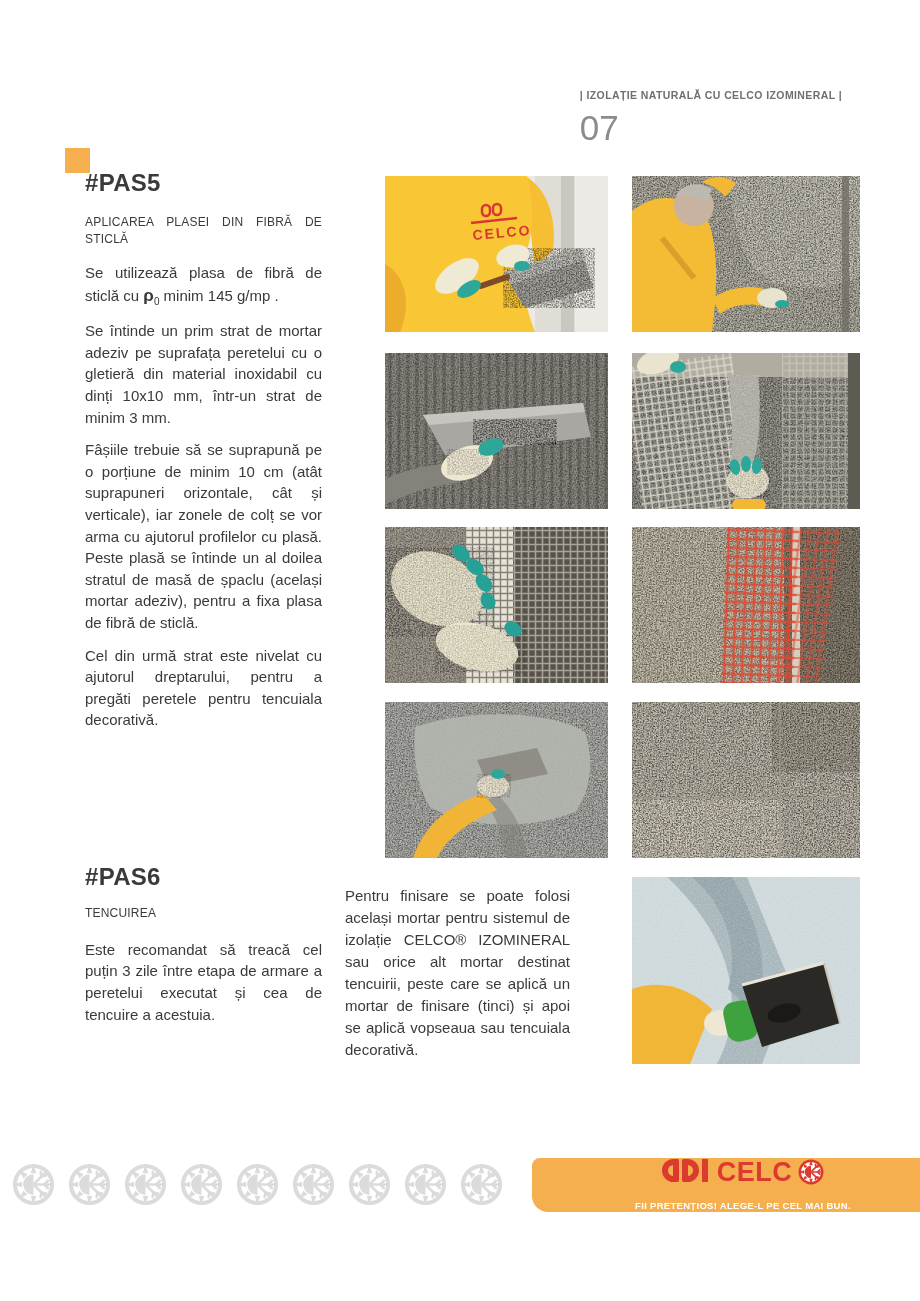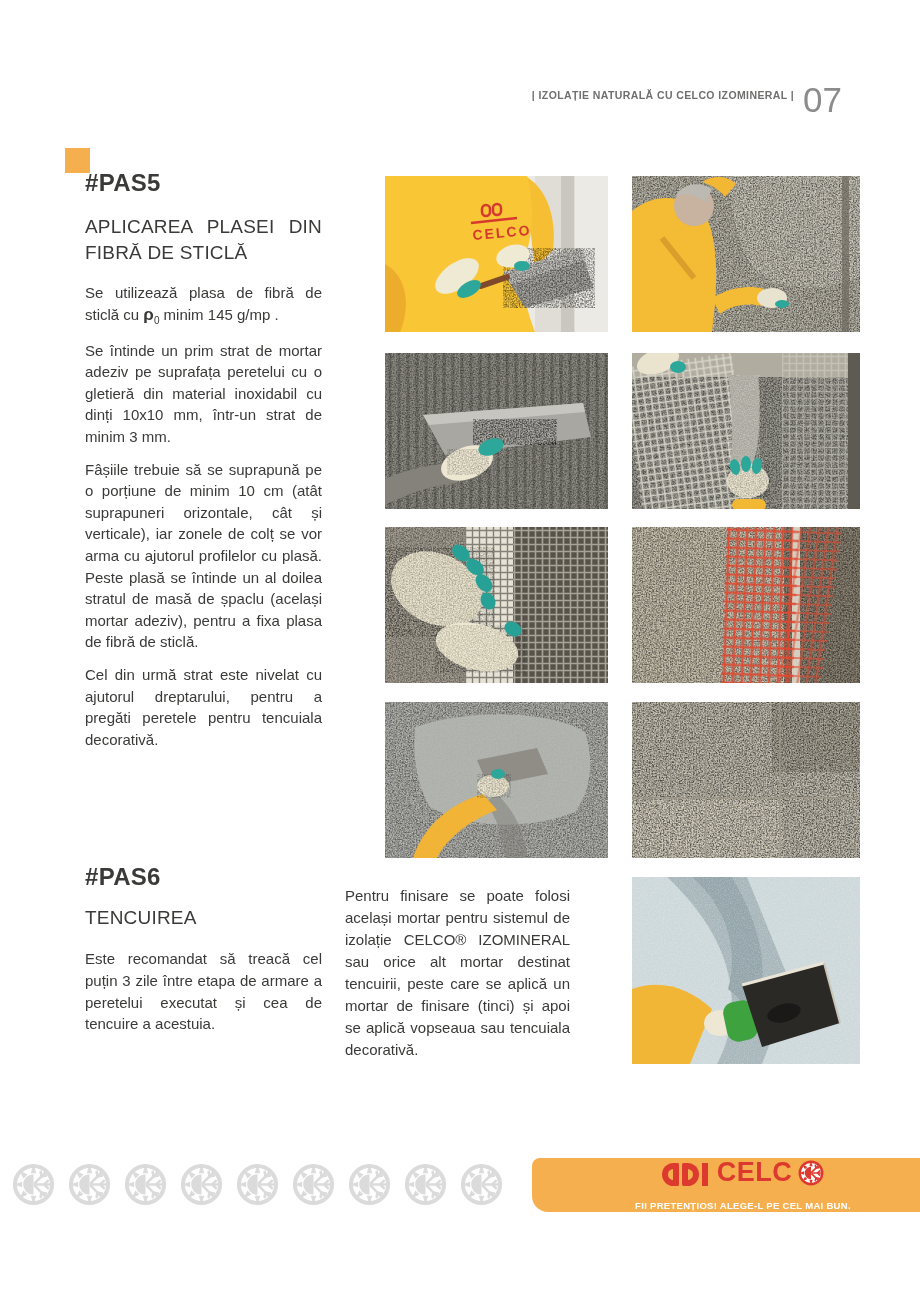--- a/index.html
+++ b/index.html
@@ -1,28 +1,28 @@
 <!DOCTYPE html>
 <html lang="ro" style="--accent-orange: #F5AF4E; --logo-red: #DD3A2F; --text-dark: #3A3A39; --header-gray: #6F6F6E; --pagenum-gray: #8C8C8C; --icon-gray: #DBDBDB;"><head>
 <meta charset="utf-8">
 <style>
   html,body{margin:0;padding:0;background:#fff;}
   .page{
     position:relative;width:920px;height:1301px;background:#fff;overflow:hidden;
     font-family:"Liberation Sans",sans-serif;color:var(--text-dark,#3a3a39);
   }
   
-  .hdr{position:absolute;top:82px;right:78px;display:flex;align-items:flex-start;gap:9px;}
+  .hdr{position:absolute;top:82px;right:78px;display:flex;align-items:flex-start;gap:9px;flex-direction:column;}
   .hdr-title{font-size:10.5px;font-weight:700;letter-spacing:.4px;color:var(--header-gray,#6f6f6e);margin-top:7px;white-space:nowrap;}
   .hdr-num{font-size:35px;line-height:1;color:var(--pagenum-gray,#8c8c8c);font-weight:400;}
   
   .accent{position:absolute;left:65px;top:148px;width:25px;height:25px;background:var(--accent-orange,#F5AF4E);}
   .col-left{position:absolute;left:85px;top:170px;width:237px;}
   .marker{font-size:24px;font-weight:700;letter-spacing:.3px;margin:0 0 19px;line-height:1.05;}
-  .subhead{font-size:19px;line-height:1.38;text-align:justify;letter-spacing:.2px;margin:0 0 15px;font-weight:400;}
+  .subhead{font-size:12px;line-height:1.38;text-align:justify;letter-spacing:.2px;margin:0 0 15px;font-weight:400;}
   .body-p{font-size:15px;line-height:1.44;text-align:justify;margin:0 0 11px;}
   .rho{font-weight:700;font-size:17px;}
   .rho-sub{font-size:10px;vertical-align:sub;}
   .pas6{position:absolute;left:85px;top:864px;width:237px;}
   .pas6 .marker{margin-bottom:16px;}
   .pas6 .subhead{margin-bottom:17px;}
   .finishing{position:absolute;left:345px;top:857px;width:225px;margin-top:28px;}
   .finishing .body-p{line-height:1.47;}
   
   .photo{position:absolute;overflow:hidden;background:#d8d6d0;}
@@ -37,21 +37,21 @@
   #ph8{left:592px;top:686px;width:228px;height:156px}
   #ph9{left:592px;top:861px;width:228px;height:187px}
   
   .wm-row{position:absolute;left:12px;top:1163px;display:flex;gap:13px;color:var(--icon-gray,#dbdbdb);}
   .wm-row svg{width:43px;height:43px;flex:0 0 auto;}
   .banner{
     position:absolute;left:532px;top:1158px;width:388px;height:54px;box-sizing:border-box;
     background:var(--accent-orange,#F5AF4E);border-radius:8px 0 0 16px;
     display:flex;flex-direction:column;align-items:center;justify-content:center;padding-left:34px;
   }
-  .logo-row{display:flex;align-items:flex-end;gap:9px;}
+  .logo-row{display:flex;align-items:flex-start;gap:9px;}
   .glyphs{display:flex;align-items:center;gap:3px;}
   .g{box-sizing:border-box;height:23px;border:6px solid var(--logo-red,#DD3A2F);}
   .g-aq{width:17px;border-radius:12px 2px 2px 12px;}
   .g-d{width:17px;border-radius:2px 12px 12px 2px;}
   .g-i{width:6px;height:23px;background:var(--logo-red,#DD3A2F);}
   .logo-word{font-size:27px;font-weight:700;color:var(--logo-red,#DD3A2F);line-height:1;letter-spacing:.5px;}
   .logo-sun{width:26px;height:26px;color:var(--logo-red,#DD3A2F);margin-left:-3px;}
   .tagline{font-size:9.5px;font-weight:700;color:#fff;letter-spacing:.3px;margin-top:14px;white-space:nowrap;}
 </style>
 </head>

